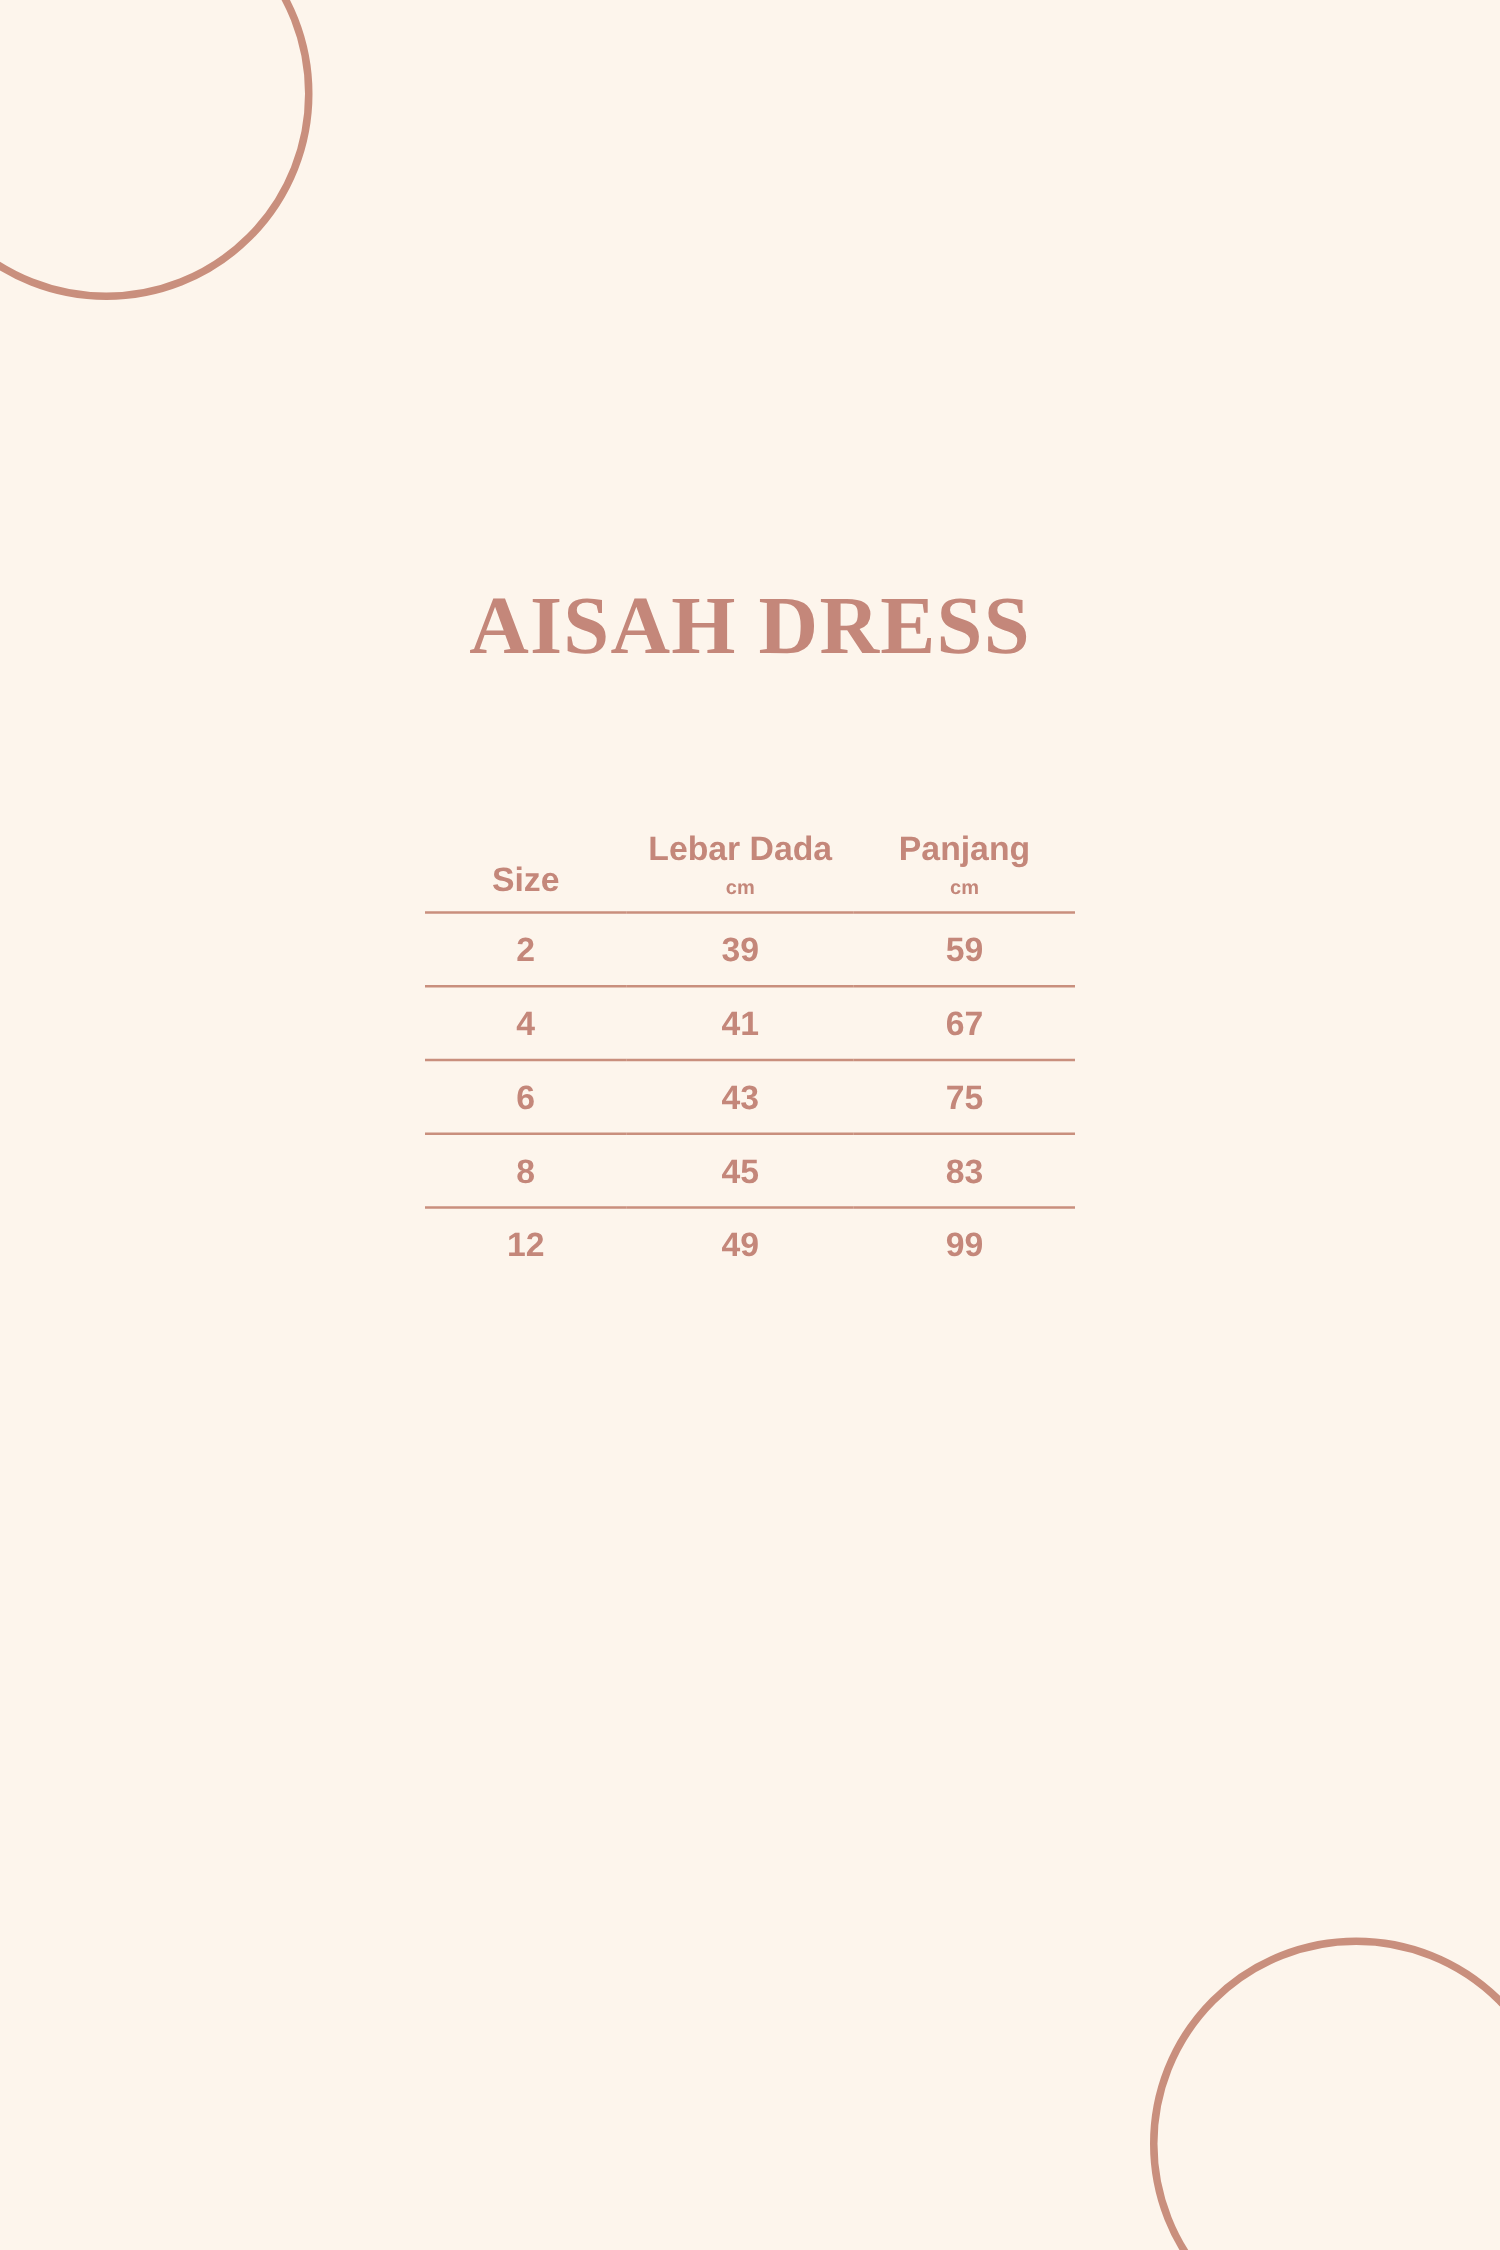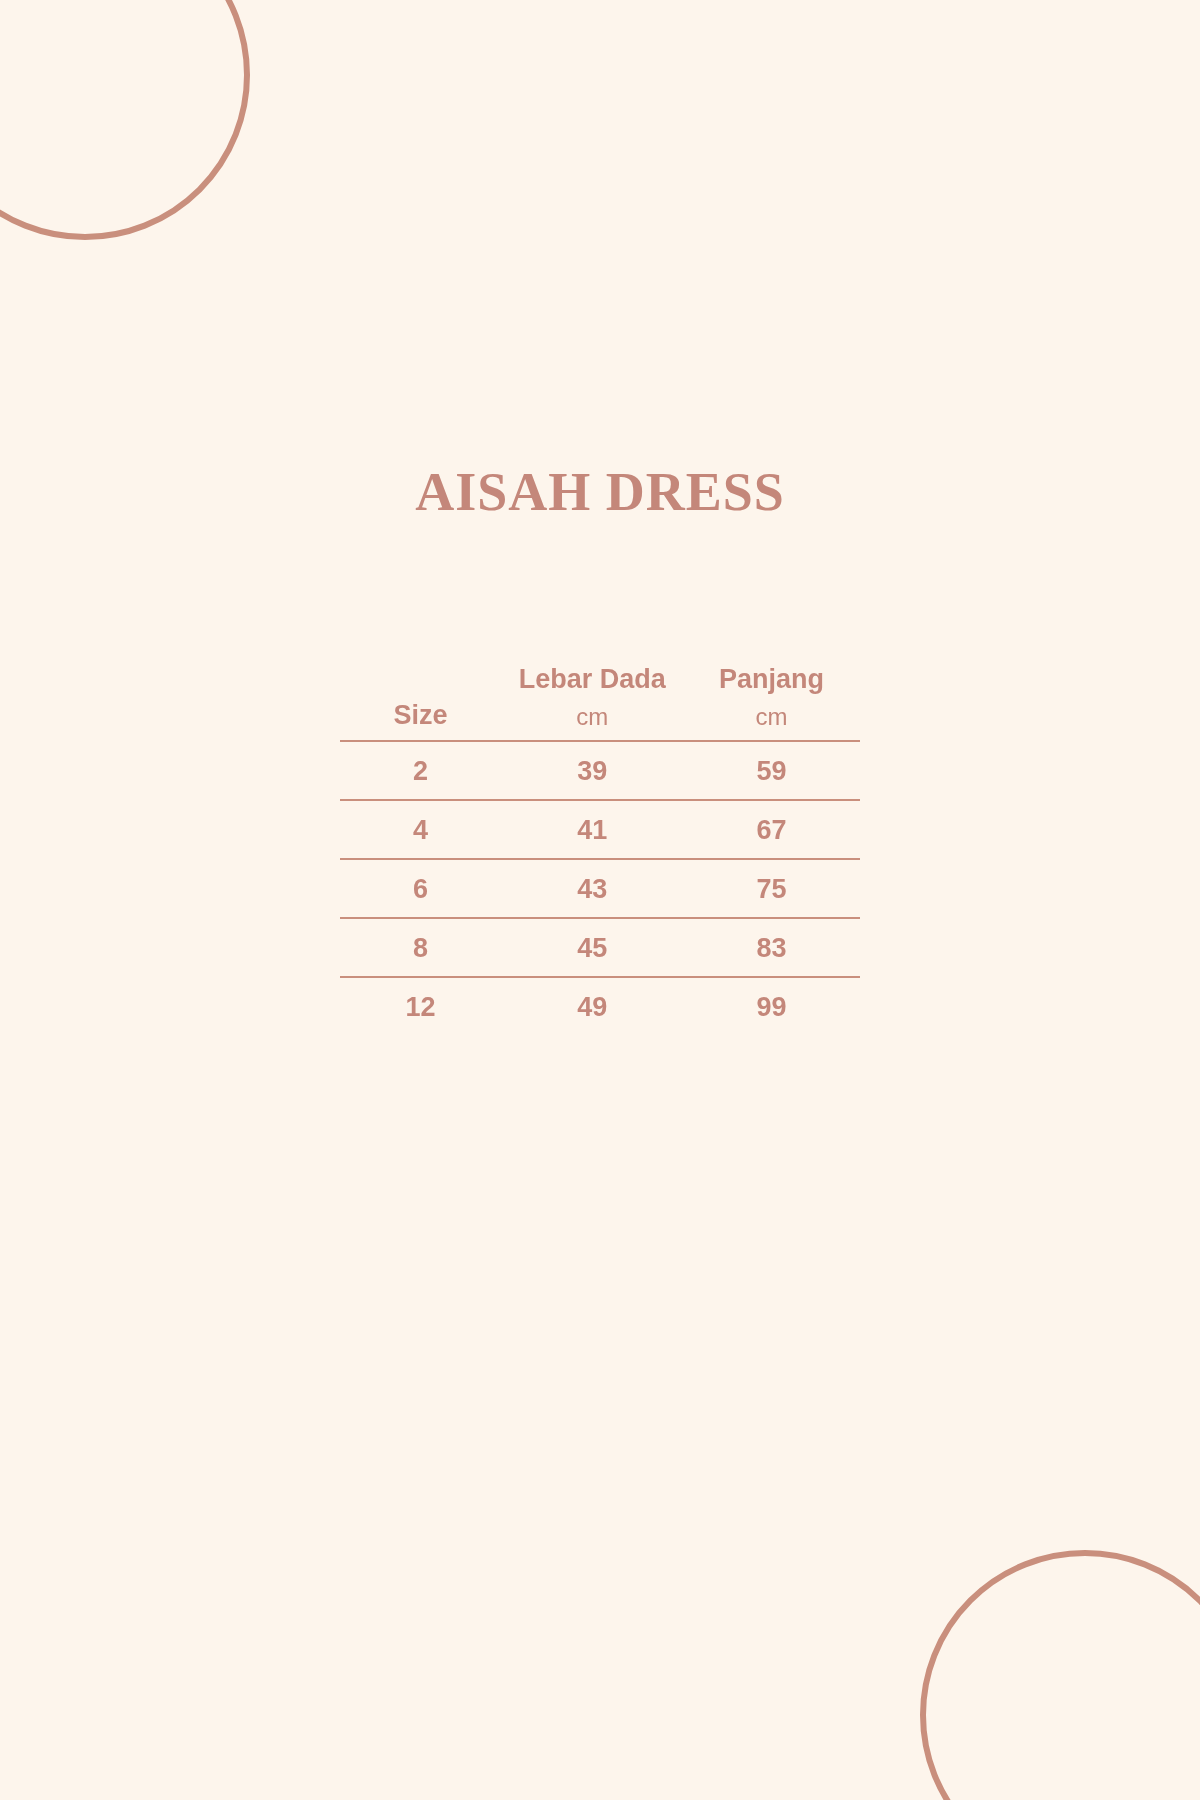--- a/index.html
+++ b/index.html
@@ -45,21 +45,21 @@
     top: 455px;
     left: 0;
     right: 0;
     text-align: center;
     font-family: "Liberation Serif", serif;
     font-weight: bold;
     color: #c4877a;
     letter-spacing: 1px;
   }
   .title-line {
-    font-size: 54px;
+    font-size: 66px;
     line-height: 1.38;
   }
 
   .table-wrap {
     position: absolute;
     top: 660px;
     left: 340px;
     width: 520px;
   }
 
@@ -71,22 +71,22 @@
 
   table.size-chart th {
     font-size: 27px;
     font-weight: bold;
     padding: 0 0 6px 0;
     vertical-align: bottom;
     line-height: 1.42;
   }
   table.size-chart th .unit {
     display: block;
-    font-size: 24px;
-    font-weight: normal;
+    font-size: 16px;
+    font-weight: bold;
     margin-top: 2px;
   }
 
   table.size-chart th.col-size { width: 31%; }
   table.size-chart th.col-chest { width: 35%; }
   table.size-chart th.col-length { width: 34%; }
 
   table.size-chart tbody tr {
     border-top: 2px solid #c98f7d;
   }

